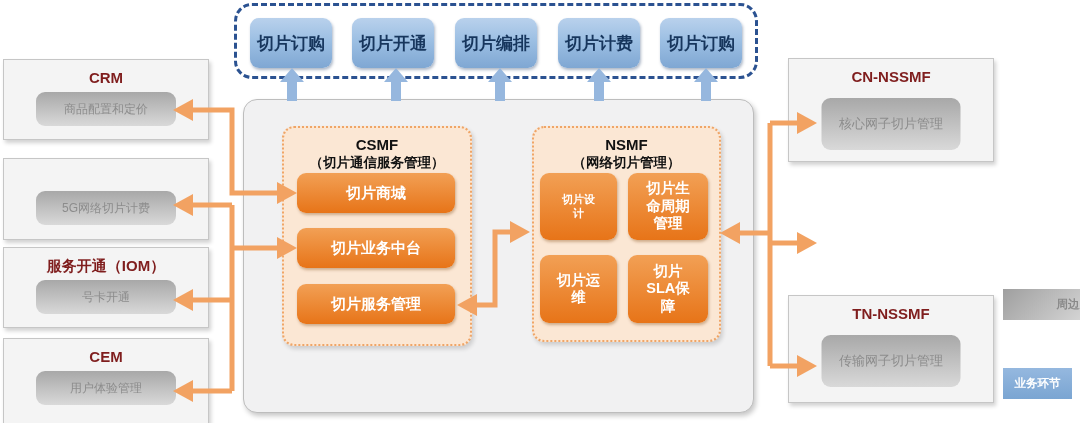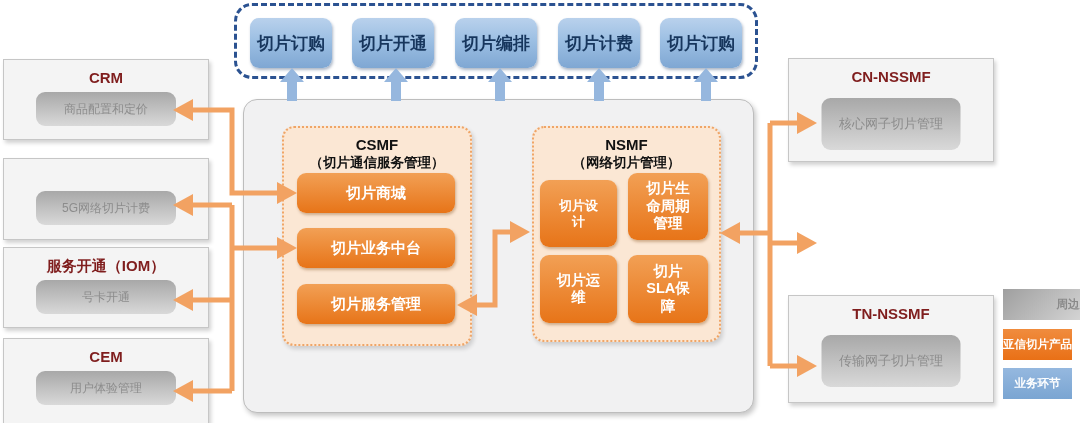--- a/index.html
+++ b/index.html
@@ -69,21 +69,21 @@
     <div class="mf-sub">（切片通信服务管理）</div>
   </div>
   <div class="obtn" style="left:297px;top:173px;width:158px;height:40px;">切片商城</div>
   <div class="obtn" style="left:297px;top:228px;width:158px;height:40px;">切片业务中台</div>
   <div class="obtn" style="left:297px;top:284px;width:158px;height:40px;">切片服务管理</div>
 
   <div class="mf" style="left:532px;top:126px;width:185px;height:212px;">
     <div class="mf-title">NSMF</div>
     <div class="mf-sub">（网络切片管理）</div>
   </div>
-  <div class="obtn" style="left:540px;top:180px;width:77px;height:67px;font-size:13px;">切片设
+  <div class="obtn" style="left:540px;top:173px;width:77px;height:67px;font-size:11px;">切片设
 计</div>
   <div class="obtn" style="left:628px;top:173px;width:80px;height:67px;font-size:14.5px;">切片生
 命周期
 管理</div>
   <div class="obtn" style="left:540px;top:255px;width:77px;height:68px;font-size:14.5px;">切片运
 维</div>
   <div class="obtn" style="left:628px;top:255px;width:80px;height:68px;font-size:14.5px;">切片
 SLA保
 障</div>
 
@@ -113,21 +113,20 @@
   <div class="sysbox right" style="left:788px;top:58px;width:204px;height:102px;">
     <div class="title">CN-NSSMF</div>
     <div class="pill">核心网子切片管理</div>
   </div>
   <div class="sysbox right" style="left:788px;top:295px;width:204px;height:106px;">
     <div class="title">TN-NSSMF</div>
     <div class="pill">传输网子切片管理</div>
   </div>
 
   <div class="legend-item legend-gray" style="top:289px;">周边系统</div>
-  <div class="legend-item legend-orange" style="top:329px;">亚信切片产品</div>
   <div class="legend-item legend-blue" style="top:368px;">业务环节</div>
 
   <svg id="edge-layer" viewBox="0 0 1080 423" xmlns="http://www.w3.org/2000/svg">
       <g>
         <polyline points="193,110 232,110 232,193 277,193" fill="none" stroke="#F2A262" stroke-width="5"></polyline>
         <polygon points="173,110 193,99 193,121" fill="#F2A262"></polygon>
         <polygon points="297,193 277,204 277,182" fill="#F2A262"></polygon>
       </g>
       <g>
         <polyline points="232,205 232,391" fill="none" stroke="#F2A262" stroke-width="5"></polyline>

